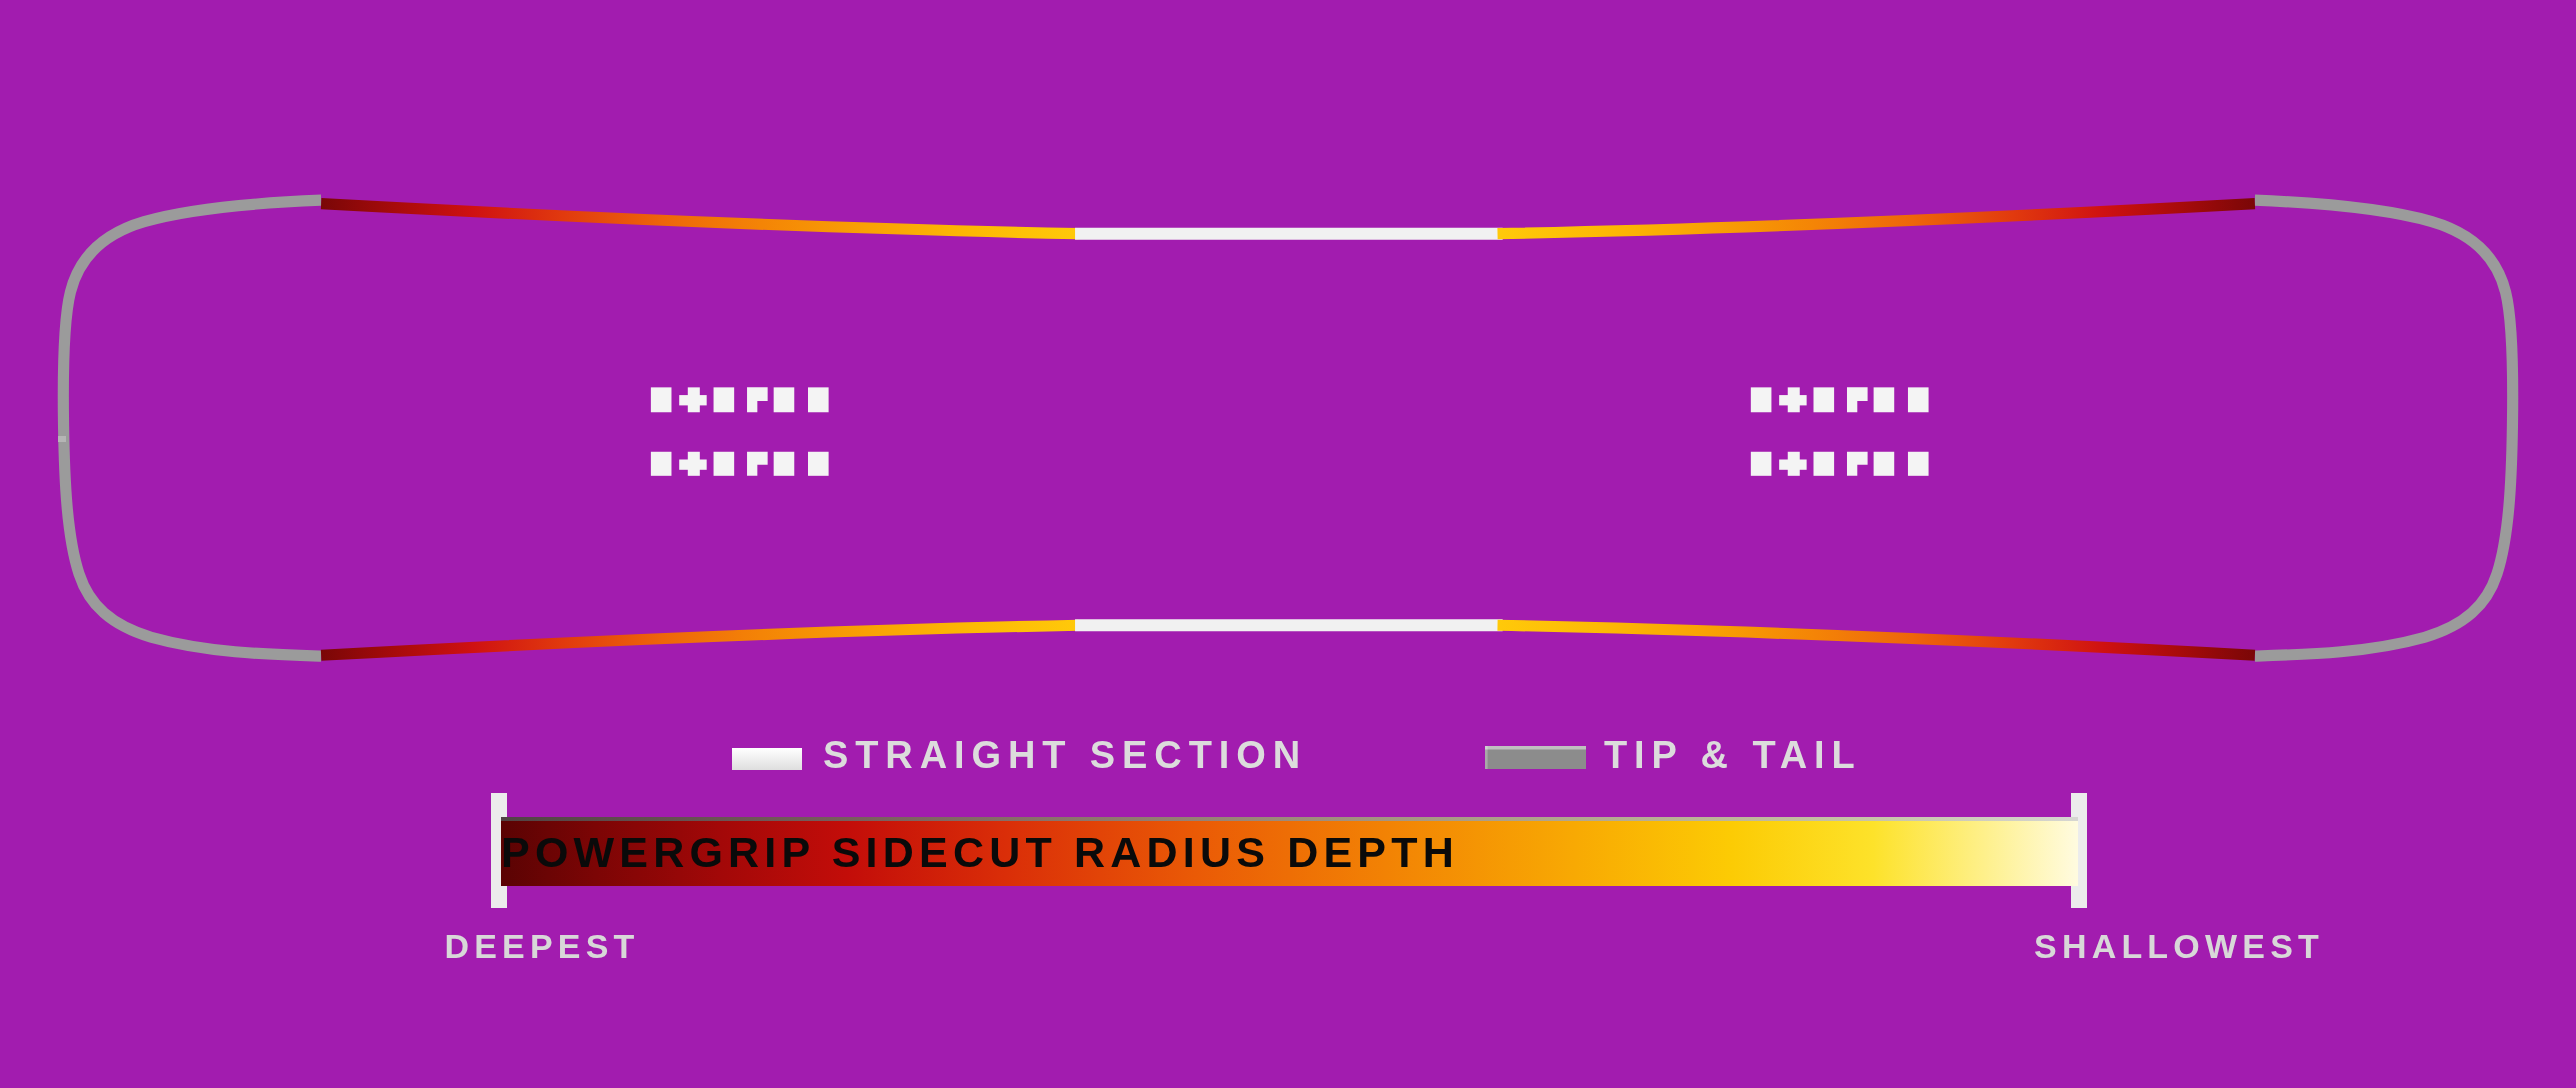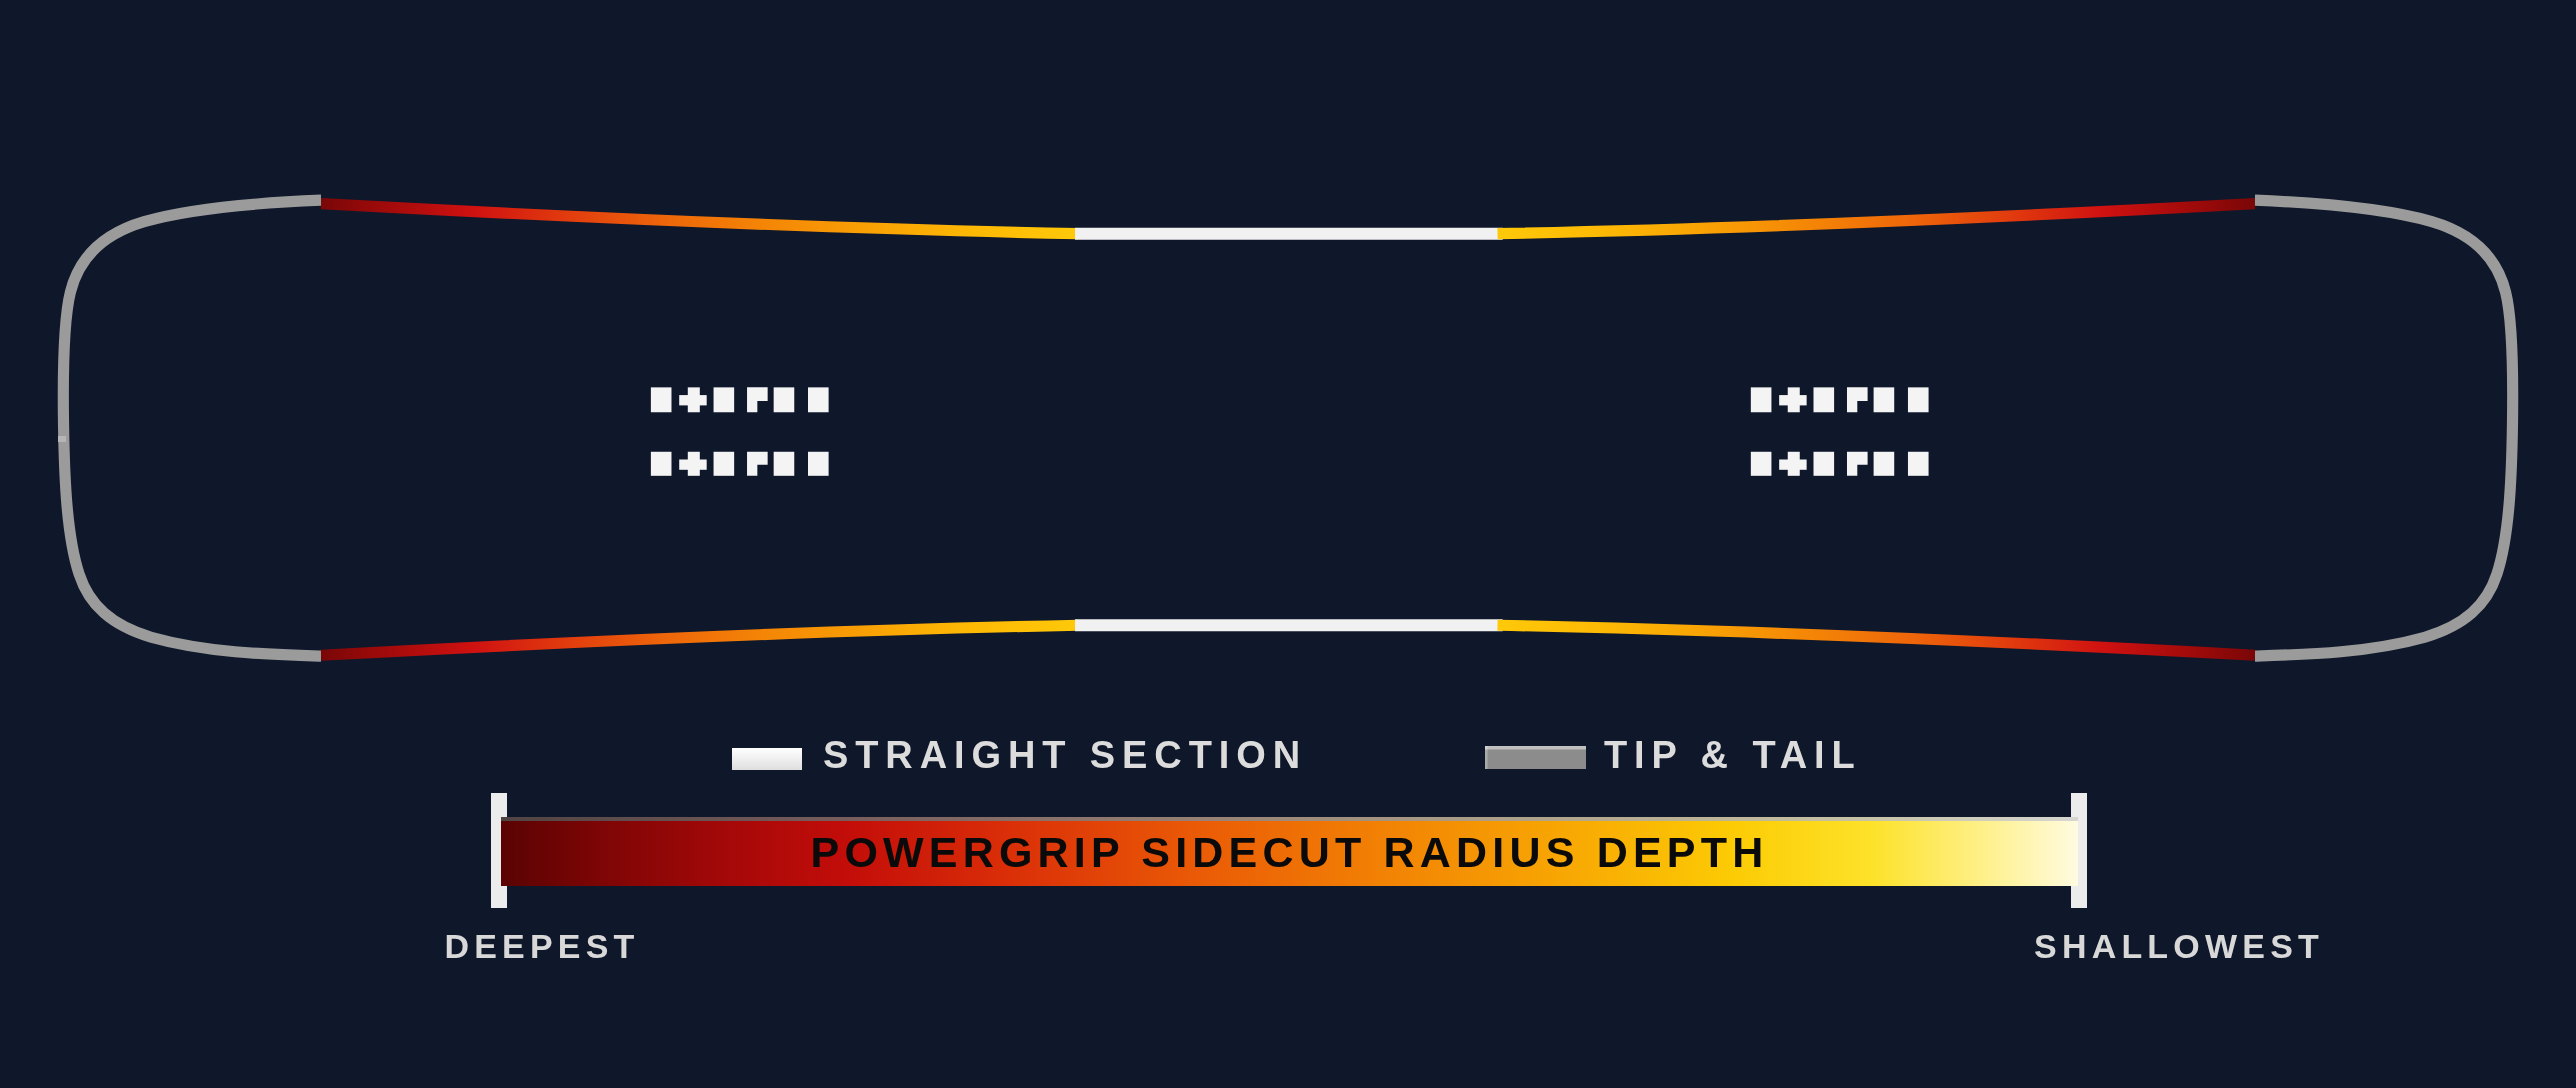--- a/index.html
+++ b/index.html
@@ -1,19 +1,19 @@
 <!DOCTYPE html>
 <html style="font-size:13.7px"><head>
 <meta charset="utf-8">
 <style>
   html,body{margin:0;padding:0;background:#000;}
   .stage{
     position:relative;
     width:2576px;height:1089px;
-    background:#0f172a;
+    background:#a21caf;
     overflow:hidden;
     font-family:"Liberation Sans", sans-serif;
   }
   .stage svg{position:absolute;left:0;top:0;}
 
   
   .legend-swatch-white{
     position:absolute;left:732px;top:748px;width:70px;height:21.5px;
     background:linear-gradient(#ffffff,#dedede);
   }
@@ -38,21 +38,21 @@
       #da2e08 32%, #ea5a06 44%, #f28204 56%, #f8a903 68%,
       #fccb04 78%, #fde22a 87%, #fef08a 94%, #fffbe0 100%);
   }
   .scale-bar-shine{
     position:absolute;left:0;top:0;width:100%;height:4.3px;
     background:linear-gradient(90deg,#4f4f4f,#cfcfcf);
     opacity:.85;
   }
   .scale-bar-label{
     position:absolute;left:0;top:0;width:100%;height:69px;line-height:70px;
-    text-align:center;font-size:43px;font-weight:700;letter-spacing:5.2px;
+    font-size:43px;font-weight:700;letter-spacing:5.2px;
     color:#0a0a0a;white-space:nowrap;
   }
   .scale-cap{
     position:absolute;top:793px;width:15.5px;height:115px;background:#ececec;
   }
   .scale-cap.left{left:491px;}
   .scale-cap.right{left:2071px;}
 
   .scale-end-label{
     position:absolute;top:929px;height:34px;line-height:34px;

